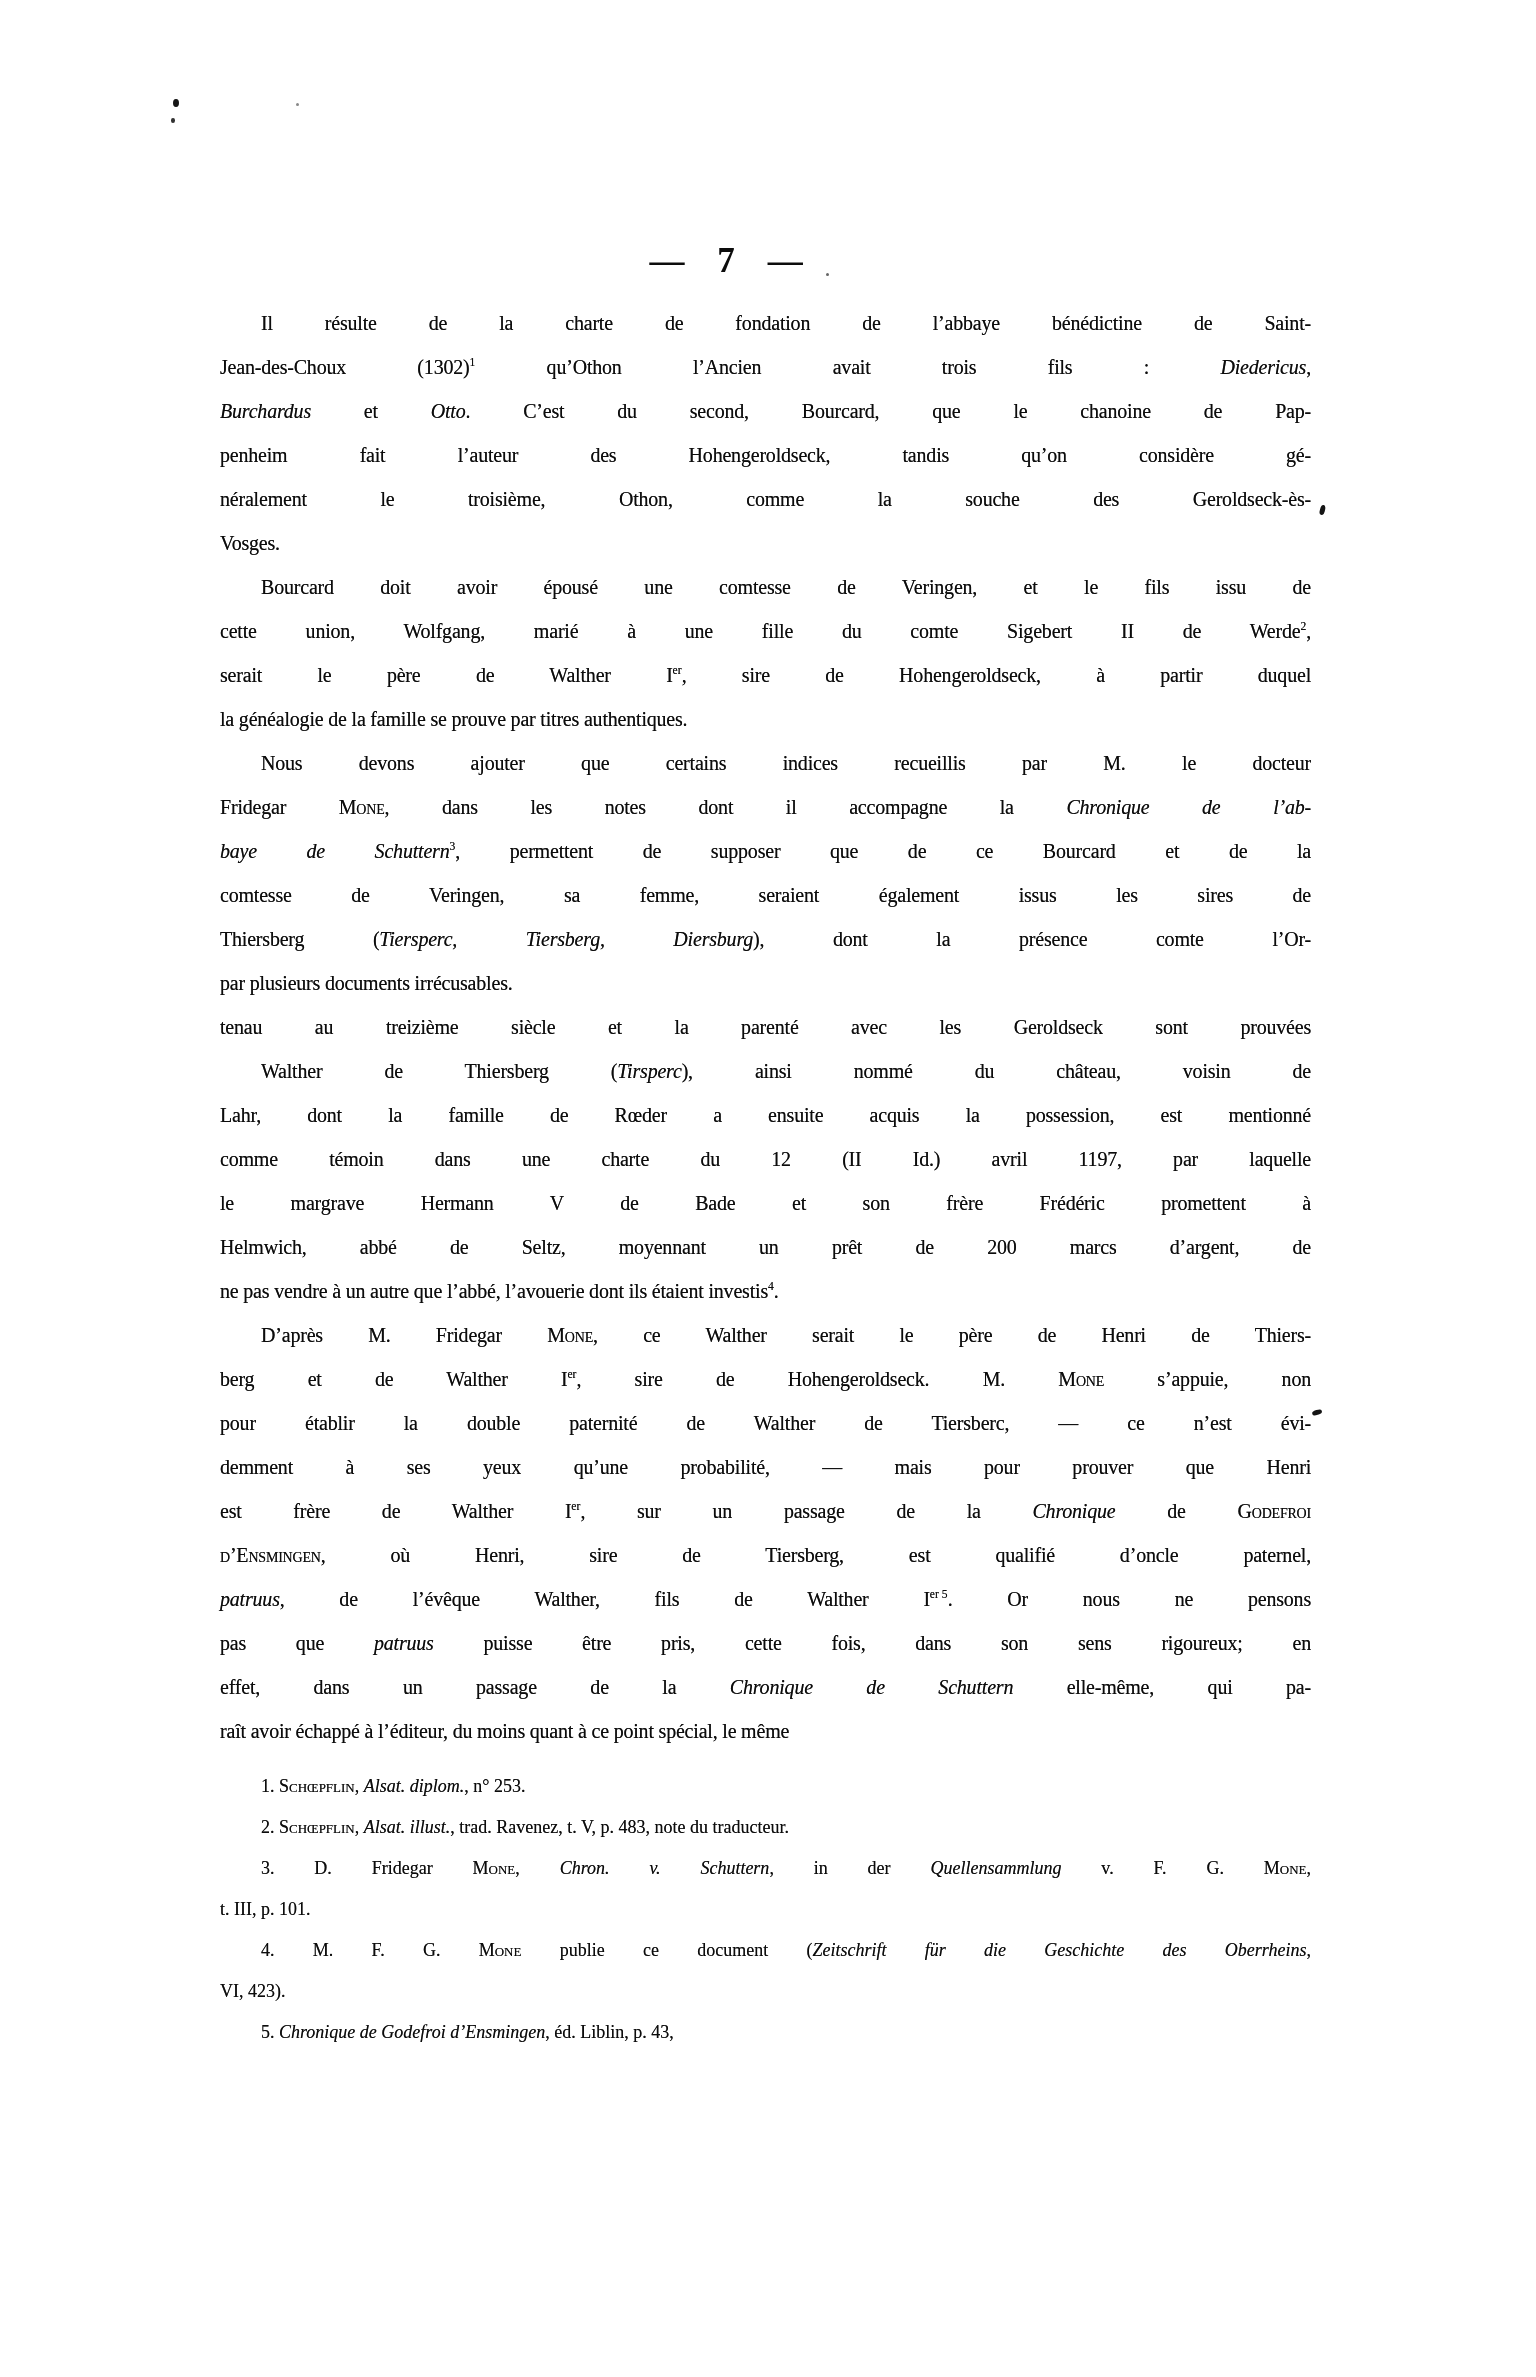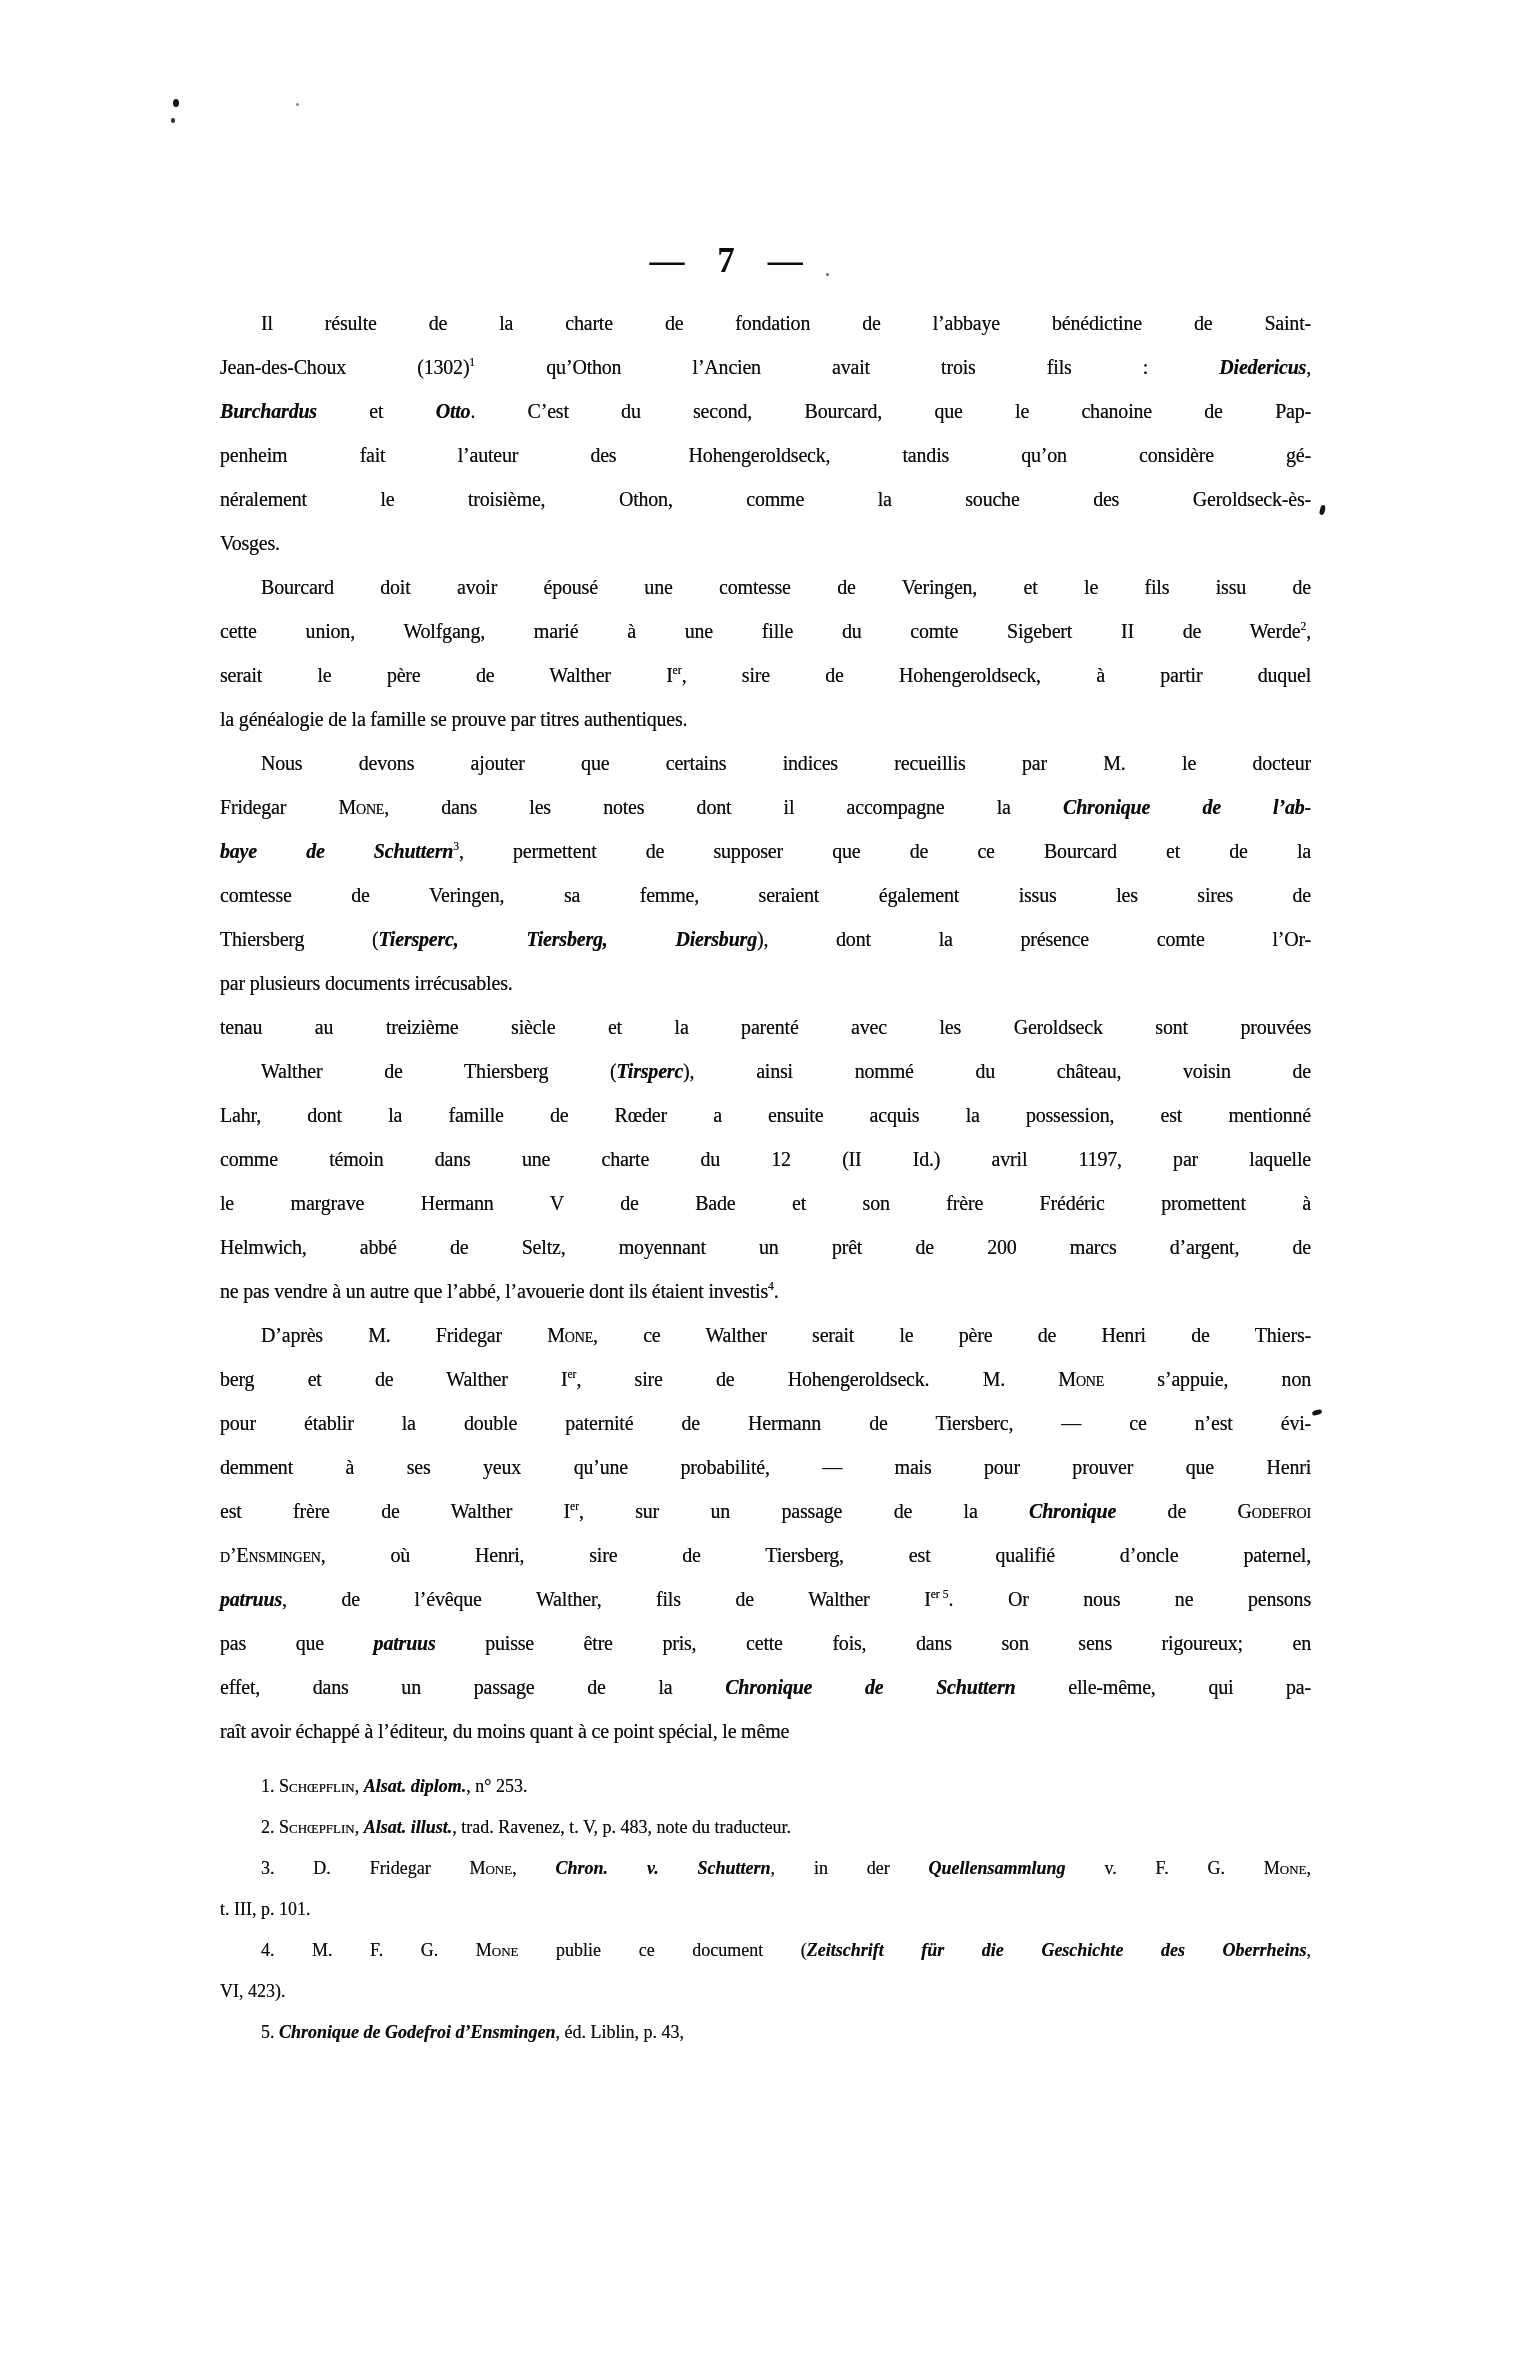--- a/index.html
+++ b/index.html
@@ -42,21 +42,21 @@
     left: 220px;
     top: 1766px;
     width: 1091px;
     font-size: 18px;
     line-height: 41px;
     text-shadow: 0 0 0.4px rgba(0,0,0,0.6);
   }
   .line { text-align: justify; text-align-last: justify; }
   .line.last { text-align-last: left; }
   .line.indent { text-indent: 41px; }
-  .it { font-style: italic; font-weight: bold; }
+  .it { font-style: italic; }
   .sc { font-variant: small-caps; }
   .sup {
     font-size: 58%;
     vertical-align: super;
     line-height: 0;
     letter-spacing: 0;
   }
   .sup + .sup { margin-left: 3px; }
   
   .speckle { position: absolute; background: #151515; border-radius: 50%; }
@@ -104,21 +104,21 @@
       <div class="line last"><span>par plusieurs documents irrécusables.</span></div>
       <div class="line"><span>tenau au treizième siècle et la parenté avec les Geroldseck sont prouvées</span></div>
       <div class="line indent"><span>Walther de Thiersberg (</span><span class="it">Tirsperc</span><span>), ainsi nommé du château, voisin de</span></div>
       <div class="line"><span>Lahr, dont la famille de Rœder a ensuite acquis la possession, est mentionné</span></div>
       <div class="line"><span>comme témoin dans une charte du 12 (II Id.) avril 1197, par laquelle</span></div>
       <div class="line"><span>le margrave Hermann V de Bade et son frère Frédéric promettent à</span></div>
       <div class="line"><span>Helmwich, abbé de Seltz, moyennant un prêt de 200 marcs d’argent, de</span></div>
       <div class="line last"><span>ne pas vendre à un autre que l’abbé, l’avouerie dont ils étaient investis</span><span class="sup">4</span><span>.</span></div>
       <div class="line indent"><span>D’après M. Fridegar </span><span class="sc">Mone</span><span>, ce Walther serait le père de Henri de Thiers-</span></div>
       <div class="line"><span>berg et de Walther I</span><span class="sup">er</span><span>, sire de Hohengeroldseck. M. </span><span class="sc">Mone</span><span> s’appuie, non</span></div>
-      <div class="line"><span>pour établir la double paternité de Hermann de Tiersberc, — ce n’est évi-</span></div>
+      <div class="line"><span>pour établir la double paternité de Walther de Tiersberc, — ce n’est évi-</span></div>
       <div class="line"><span>demment à ses yeux qu’une probabilité, — mais pour prouver que Henri</span></div>
       <div class="line"><span>est frère de Walther I</span><span class="sup">er</span><span>, sur un passage de la </span><span class="it">Chronique</span><span> de </span><span class="sc">Godefroi</span></div>
       <div class="line"><span class="sc">d’Ensmingen</span><span>, où Henri, sire de Tiersberg, est qualifié d’oncle paternel,</span></div>
       <div class="line"><span class="it">patruus</span><span>, de l’évêque Walther, fils de Walther I</span><span class="sup">er</span><span class="sup">5</span><span>. Or nous ne pensons</span></div>
       <div class="line"><span>pas que </span><span class="it">patruus</span><span> puisse être pris, cette fois, dans son sens rigoureux; en</span></div>
       <div class="line"><span>effet, dans un passage de la </span><span class="it">Chronique de Schuttern</span><span> elle-même, qui pa-</span></div>
       <div class="line last"><span>raît avoir échappé à l’éditeur, du moins quant à ce point spécial, le même</span></div>
     </div>
 
   <div class="footnotes" id="footnotes">

